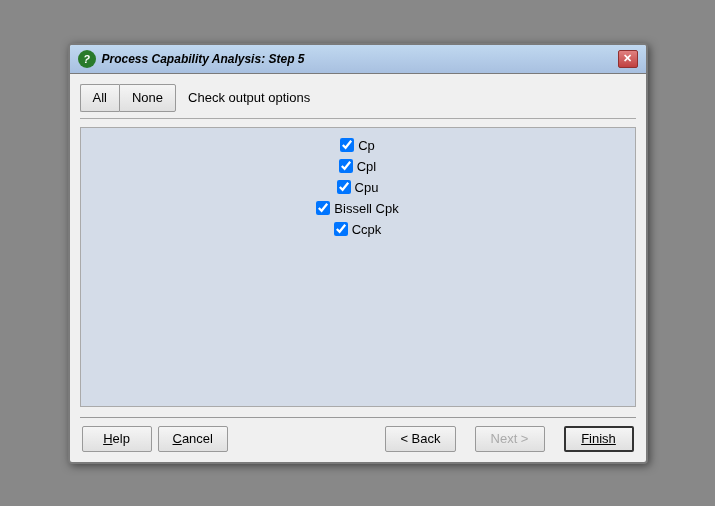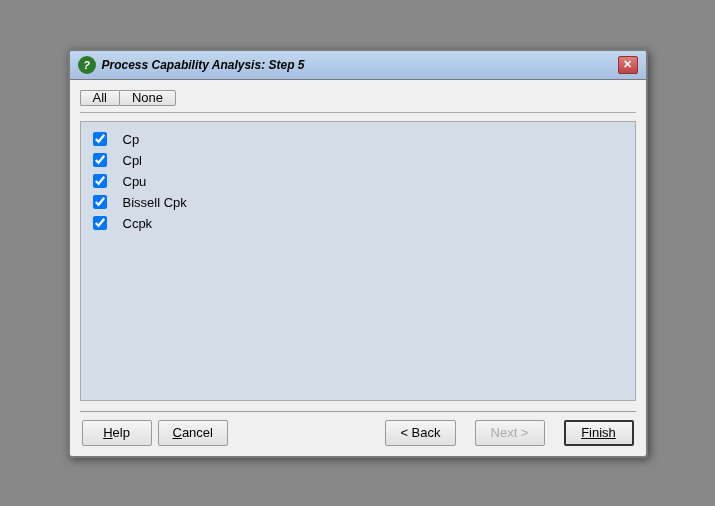--- a/index.html
+++ b/index.html
@@ -91,21 +91,21 @@
       border-bottom: 1px solid #aaa;
       padding-bottom: 6px;
     }
 
     .toolbar-btn {
       padding: 2px 12px;
       background: linear-gradient(to bottom, #f5f5f5, #e0e0e0);
       border: 1px solid #999;
       cursor: pointer;
       font-size: 13px;
-      height: 16px;
+      height: 28px;
       display: flex;
       align-items: center;
     }
 
     .toolbar-btn:first-child {
       border-radius: 2px 0 0 2px;
       border-right: none;
     }
 
     .toolbar-btn:nth-child(2) {
@@ -123,22 +123,23 @@
       background: #d4dce8;
       border: 1px solid #aaa;
       min-height: 280px;
       padding: 10px 12px;
       margin-bottom: 10px;
     }
 
     .checkbox-item {
       display: flex;
       align-items: center;
-      gap: 16px;
+      gap: 4px;
       margin-bottom: 6px;
+      justify-content: center;
     }
 
     .checkbox-item input[type="checkbox"] {
       width: 14px;
       height: 14px;
       cursor: pointer;
     }
 
     .checkbox-label {
       font-size: 13px;
@@ -209,20 +210,21 @@
       <div class="title-icon">?</div>
       <span class="title-text">Process Capability Analysis: Step 5</span>
     </div>
     <div class="close-btn">✕</div>
   </div>
 
   <div class="window-body">
     <div class="toolbar">
       <button class="toolbar-btn">All</button>
       <button class="toolbar-btn">None</button>
+      <span class="toolbar-label">Check output options</span>
     </div>
 
     <div class="content-area">
       <div class="checkbox-item">
         <input type="checkbox" id="cb_cp" checked="" style="">
         <label class="checkbox-label" for="cb_cp">Cp</label>
       </div>
       <div class="checkbox-item">
         <input type="checkbox" id="cb_cpl" checked="" style="">
         <label class="checkbox-label" for="cb_cpl">Cpl</label>

